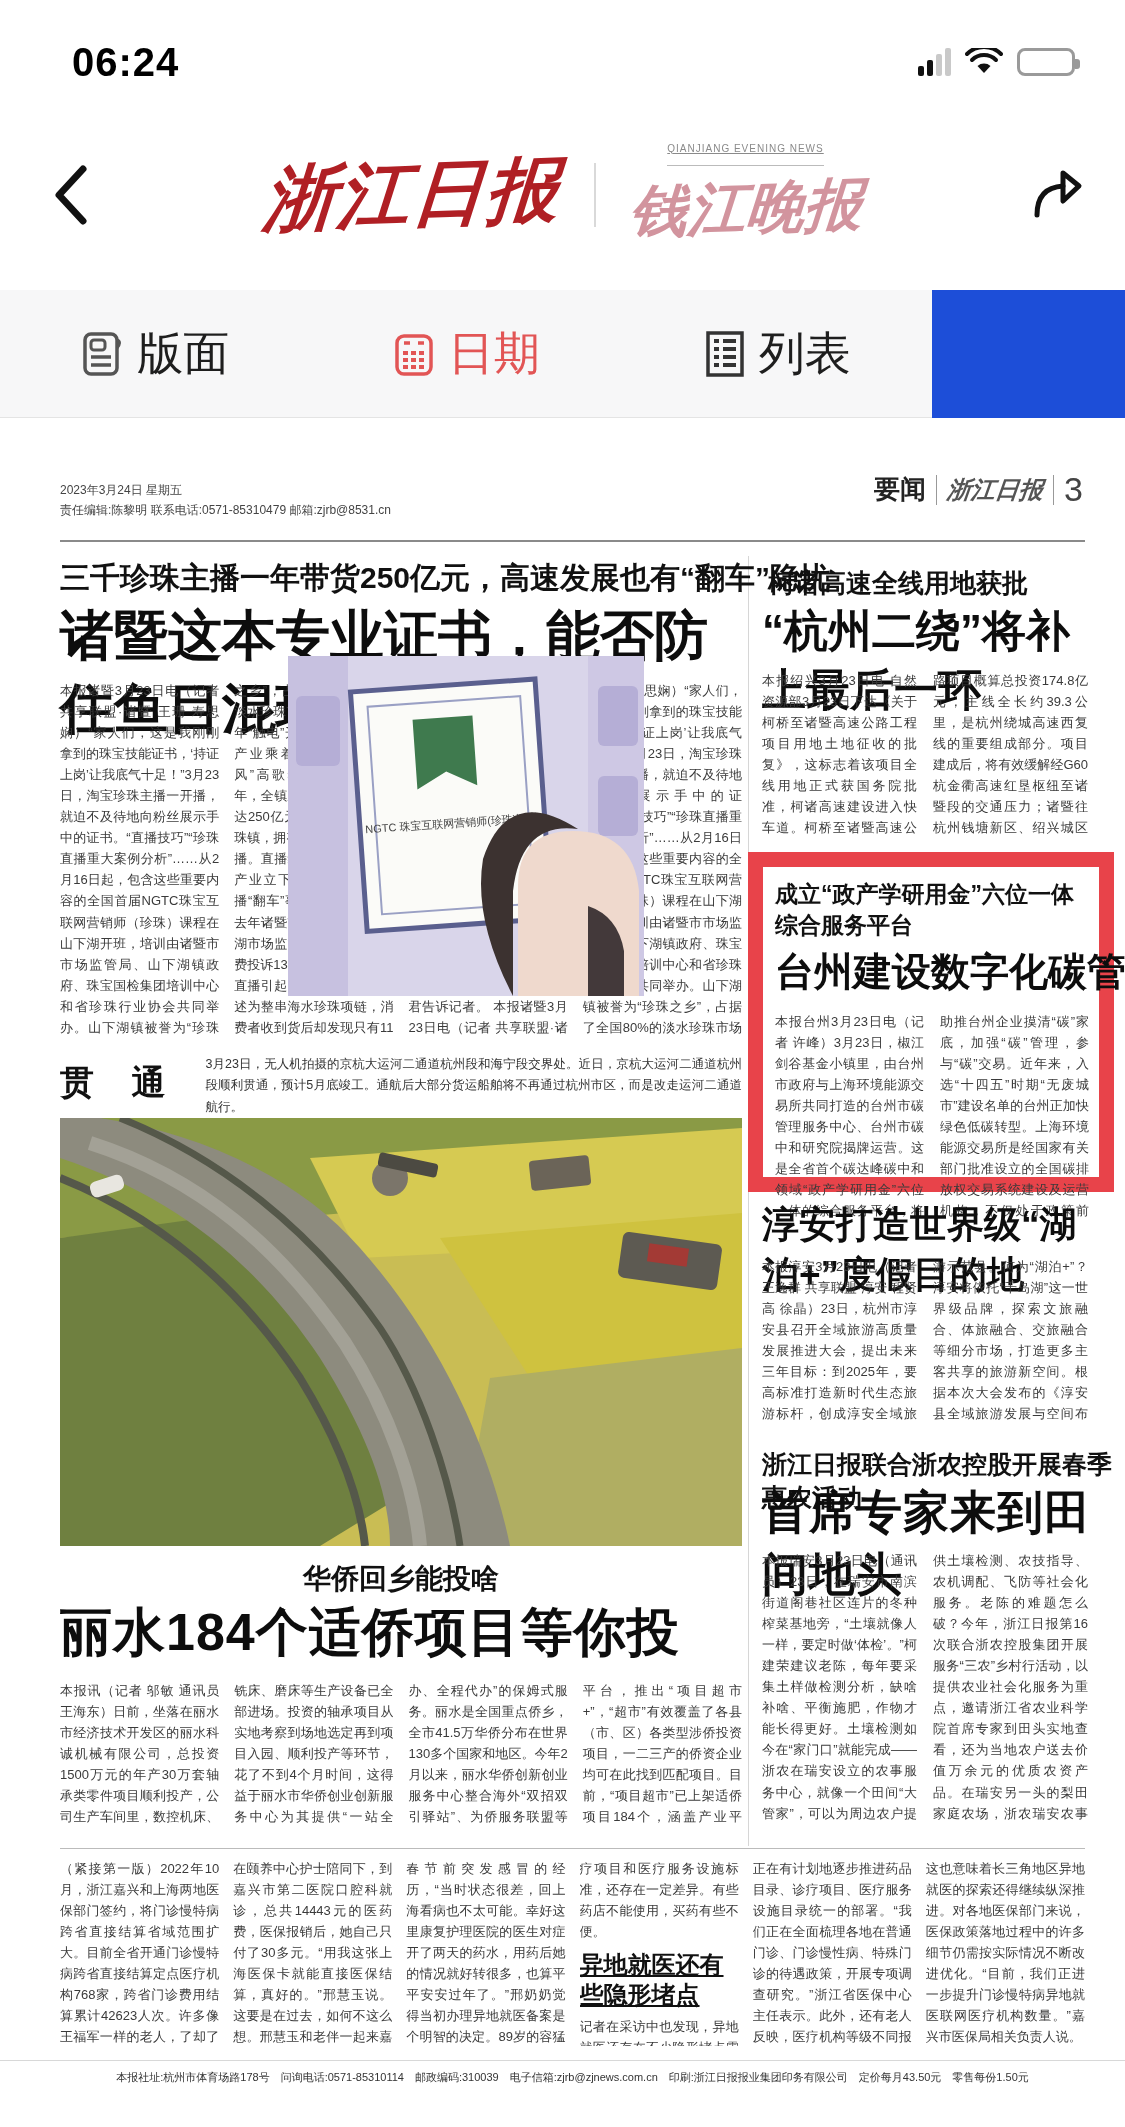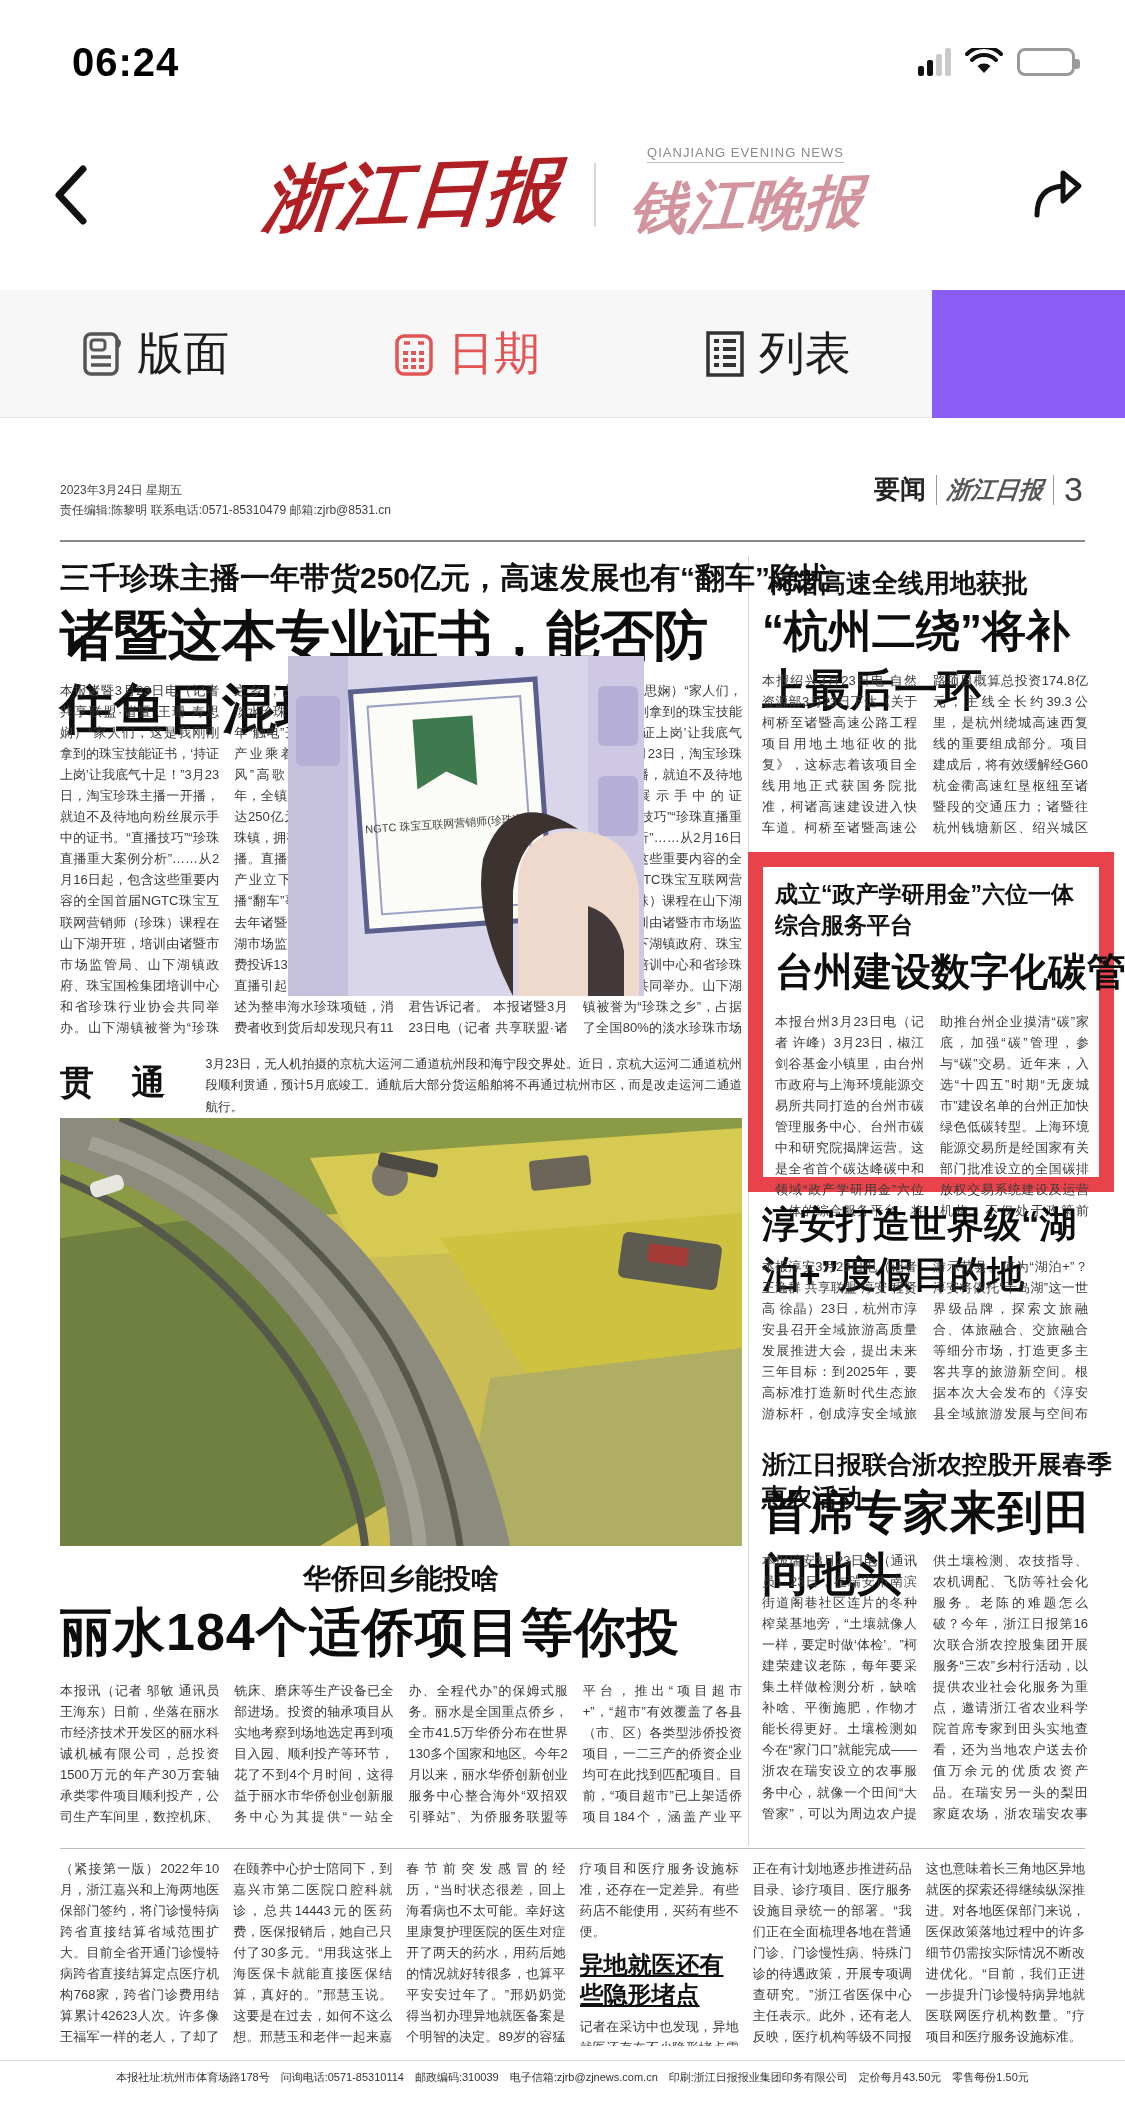--- a/index.html
+++ b/index.html
@@ -1,39 +1,39 @@
 <!DOCTYPE html>
 <html><head>
 <meta charset="utf-8">
 <style>
   * { margin:0; padding:0; box-sizing:border-box; }
   html,body { background:#ffffff; }
   body { font-family:"Liberation Sans","DejaVu Sans",sans-serif; width:1125px; }
-  #phone { position:relative; width:1125px; height:2127px; background:#8b5cf6; overflow:hidden; }
+  #phone { position:relative; width:1125px; height:2127px; background:#1d4ed8; overflow:hidden; }
 
   
   .statusbar { position:absolute; top:0; left:0; width:1125px; height:100px; background:#fff; }
   .sb-time { position:absolute; left:72px; top:40px; font-size:40px; font-weight:700; color:#000; letter-spacing:1px; }
   .sb-icons { position:absolute; right:50px; top:48px; display:flex; align-items:center; gap:14px; }
   .sig { display:flex; align-items:flex-end; gap:3px; height:28px; }
   .sig i { display:block; width:6px; border-radius:2px; }
   .sig i:nth-child(1){height:10px;background:#111;} .sig i:nth-child(2){height:16px;background:#111;}
   .sig i:nth-child(3){height:22px;background:#c9c9c9;} .sig i:nth-child(4){height:28px;background:#c9c9c9;}
   .batt { position:relative; width:58px; height:28px; border:3px solid #9a9a9a; border-radius:8px; padding:3px; }
   .batt .fill { width:100%; height:100%; background:#000; border-radius:3px; }
   .batt:after { content:""; position:absolute; right:-8px; top:8px; width:5px; height:10px; background:#9a9a9a; border-radius:0 3px 3px 0; }
 
   
   .nav { position:absolute; top:100px; left:0; width:1125px; height:190px; background:#fff; }
   .back-btn { position:absolute; left:30px; top:50px; width:80px; height:90px; display:flex; align-items:center; justify-content:center; }
   .logos { position:absolute; left:0; top:0; width:1125px; height:190px; display:flex; align-items:center; justify-content:center; gap:34px; }
   .logo-main { font-size:72px; font-weight:900; color:#b01f24; font-style:italic; transform:skewX(-6deg) rotate(-2deg); letter-spacing:2px; white-space:nowrap; }
   .logo-div { width:2px; height:64px; background:#d9d9d9; }
   .logo2 { display:flex; flex-direction:column; align-items:center; }
-  .logo2 .latin { font-size:13px; color:#8a8a8a; letter-spacing:1px; border-bottom:1px solid #bbb; padding-bottom:2px; margin-bottom:4px; }
+  .logo2 .latin { font-size:10px; color:#8a8a8a; letter-spacing:1px; border-bottom:1px solid #bbb; padding-bottom:11px; margin-bottom:4px;text-decoration:underline; }
   .logo-sec { font-size:58px; font-weight:900; color:#d2949e; font-style:italic; transform:skewX(-6deg) rotate(-2deg); white-space:nowrap; }
   .share-btn { position:absolute; right:28px; top:50px; width:80px; height:90px; display:flex; align-items:center; justify-content:center; }
 
   
   .tabbar { position:absolute; top:290px; left:0; width:932px; height:128px; background:#f7f7f8; border-bottom:1px solid #e4e4e4; display:flex; }
   .tab { flex:1; display:flex; align-items:center; justify-content:center; gap:12px; }
   .tab .tlabel { font-size:46px; color:#1e1e1e; }
   .tab.active .tlabel { color:#e25555; }
 
   
@@ -297,20 +297,20 @@
         </div>
       <div class="bcol">
         <div class="np-body">疗项目和医疗服务设施标准，还存在一定差异。有些药店不能使用，买药有些不便。</div>
         <div class="bsub">异地就医还有些隐形堵点</div>
         <div class="np-body">记者在采访中也发现，异地就医还存在不少隐形堵点需要疏通。在嘉兴逸和源嘉兴家园康复护理医院长期坐诊的主治医师听到一些老人抱怨，有些上海常配的药品在护理医院配不到。为什么呢？异地就医实行的是“就医地医保目录、参保地报销政策”。</div>
       </div>
       <div class="bcol">
           <div class="np-body">正在有计划地逐步推进药品目录、诊疗项目、医疗服务设施目录统一的部署。“我们正在全面梳理各地在普通门诊、门诊慢性病、特殊门诊的待遇政策，开展专项调查研究。”浙江省医保中心主任表示。此外，还有老人反映，医疗机构等级不同报销比例也不同。</div>
         </div>
       <div class="bcol">
-          <div class="np-body">这也意味着长三角地区异地就医的探索还得继续纵深推进。对各地医保部门来说，医保政策落地过程中的许多细节仍需按实际情况不断改进优化。“目前，我们正进一步提升门诊慢特病异地就医联网医疗机构数量。”疗项目和医疗服务设施标准。</div>
+          <div class="np-body">这也意味着长三角地区异地就医的探索还得继续纵深推进。对各地医保部门来说，医保政策落地过程中的许多细节仍需按实际情况不断改进优化。“目前，我们正进一步提升门诊慢特病异地就医联网医疗机构数量。”嘉兴市医保局相关负责人说。</div>
         </div>
     </div>
 
     <div class="foot-rule"></div>
     <div class="footer-line">本报社址:杭州市体育场路178号　问询电话:0571-85310114　邮政编码:310039　电子信箱:zjrb@zjnews.com.cn　印刷:浙江日报报业集团印务有限公司　定价每月43.50元　零售每份1.50元</div>
   </div>
 </div>
 
 </body></html>

